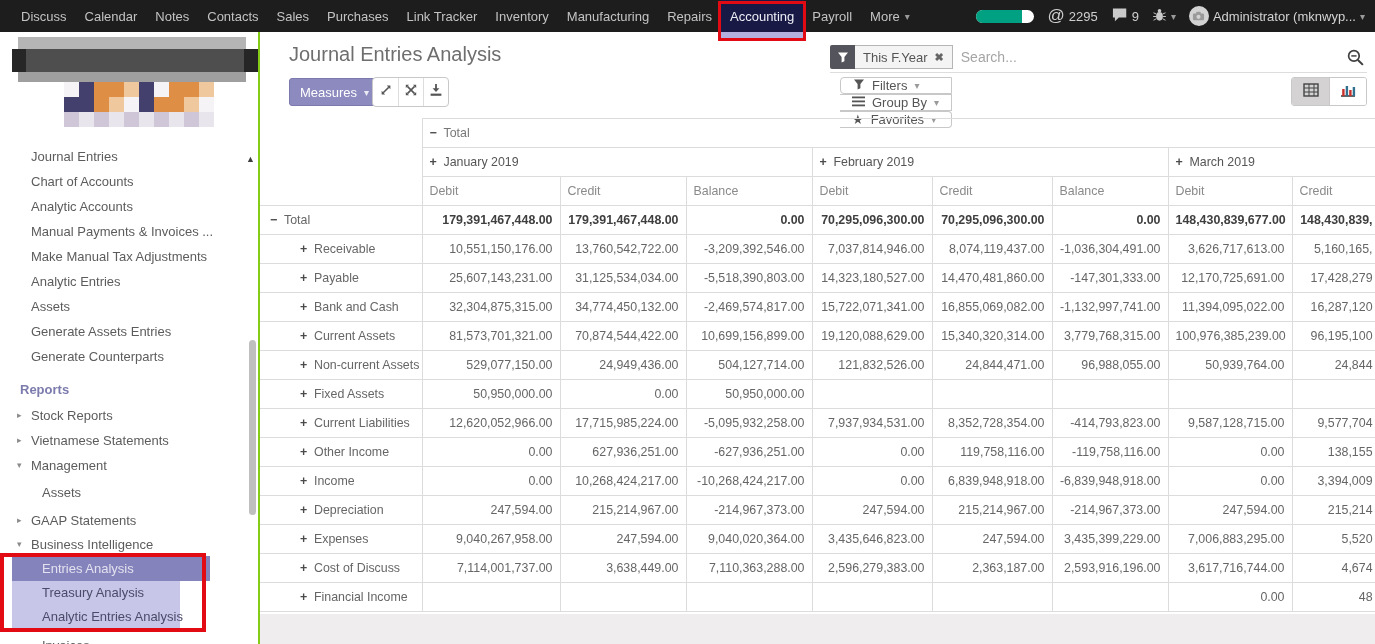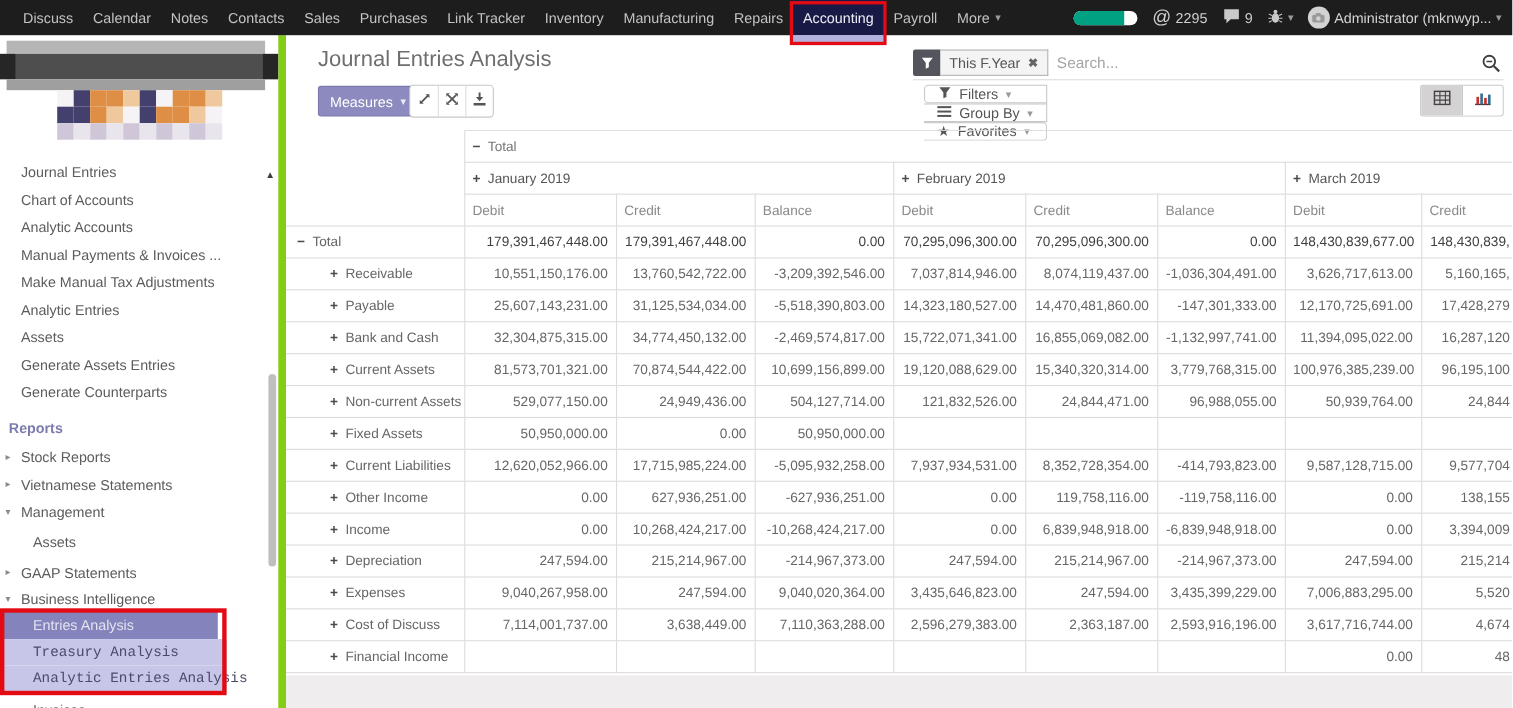--- a/index.html
+++ b/index.html
@@ -25,38 +25,38 @@
   .progress-fill{position:absolute;left:0;top:0;bottom:0;width:79%;background:var(--progress-teal);}
   .tray-group{display:flex;align-items:center;gap:4px;color:#cfcfcf;}
   .at-glyph{font-size:17px;color:#cfcfcf;}
   .tray-num{font-size:13px;color:#cfcfcf;}
   .avatar{width:20px;height:20px;border-radius:50%;background:#d3d3d3;display:flex;
           align-items:center;justify-content:center;overflow:hidden;}
   .user-label{font-size:13px;color:#d3d3d3;white-space:nowrap;}
 
   
   #sidebar{position:absolute;left:0;top:32px;width:260px;bottom:0;background:#fff;
-           border-right:7px solid #84cc16;overflow:hidden;font-size:13px;color:#5c5c5c;}
+           border-right:2px solid #84cc16;overflow:hidden;font-size:13px;color:#5c5c5c;padding-left:12px;}
   #logo-box{position:relative;height:112px;}
   .logo-bar1{position:absolute;left:6px;right:12px;top:5px;height:12px;background:#b5b5b5;}
   .logo-bar2{position:absolute;left:0;right:0;top:17px;height:23px;background:#4e4e4e;}
   .logo-bar2:before{content:"";position:absolute;left:0;top:0;bottom:0;width:14px;background:#262626;}
   .logo-bar2:after{content:"";position:absolute;right:0;top:0;bottom:0;width:14px;background:#262626;}
   .logo-bar3{position:absolute;left:6px;right:12px;top:40px;height:10px;background:#9f9f9f;}
   #mosaic{position:absolute;left:52px;top:50px;display:grid;grid-template-columns:repeat(10,15px);grid-auto-rows:15px;}
   .side-item{height:25px;line-height:25px;padding-left:19px;cursor:pointer;white-space:nowrap;}
   .section-header{height:26px;line-height:26px;padding-left:8px;margin-top:8px;
                   color:var(--section-purple);font-weight:bold;}
   .tree-item{height:25px;line-height:25px;padding-left:19px;position:relative;cursor:pointer;white-space:nowrap;}
   .tree-item.tall{height:23px;line-height:23px;}
   .tree-caret{position:absolute;left:5px;top:0;font-size:9px;color:#8b8b8b;}
   .tree-child{height:24px;line-height:24px;padding-left:30px;cursor:pointer;white-space:nowrap;}
   .tree-child.pad{height:30px;line-height:30px;}
   .tree-child.selected{background:var(--selected-bg);color:#e2e2f0;width:198px;height:25px;line-height:25px;}
-  .tree-child.highlighted{background:var(--highlight-bg);color:#4a4a6a;width:206px;font-family:Liberation Mono, monospace;}
+  .tree-child.highlighted{background:var(--highlight-bg);color:#4a4a6a;width:168px;}
   .tree-child.partial{margin-top:4px;height:25px;line-height:25px;}
   #sidebar-annotation{position:absolute;left:0;top:521px;width:206px;height:79px;
                       border:4px solid var(--annotation-red);pointer-events:none;z-index:5;}
   #side-scroll-up{position:absolute;right:3px;top:122px;font-size:9px;color:#3d3d3d;}
   #side-scroll-thumb{position:absolute;right:2px;top:308px;width:7px;height:175px;background:#bfbfbf;border-radius:4px;cursor:pointer;}
 
   
   #content{position:absolute;left:260px;top:32px;right:0;bottom:0;background:#fff;overflow:hidden;}
   #gray-bottom{position:absolute;left:0;right:0;top:582px;height:30px;background:#efeded;}
   #page-title{position:absolute;left:29px;top:11px;font-size:20px;color:#6e6e6e;}
@@ -97,21 +97,21 @@
   #pivot-wrap{position:absolute;left:0;top:86px;width:1115px;height:497px;overflow:hidden;}
   #pivot{border-collapse:collapse;table-layout:fixed;width:1152px;font-size:12.4px;color:#666;}
   #pivot th,#pivot td{border:1px solid #dcdcdc;height:29px;padding:0 7px;font-weight:normal;
       white-space:nowrap;overflow:hidden;}
   #pivot td{text-align:right;}
   #pivot td.last{padding-right:39px;}
   #pivot th{text-align:left;color:#777;cursor:pointer;}
   #pivot th.corner{border-top:none;border-left:none;background:#fff;cursor:default;}
   #pivot th.rowlabel{border-left:none;color:#666;}
   #pivot .exp{font-weight:bold;color:#4a4a4a;display:inline-block;width:14px;cursor:pointer;}
-  #pivot tr.total td{font-weight:normal;color:#3f3f3f;}
+  #pivot tr.total td{font-weight:bold;color:#3f3f3f;}
   #pivot th.mhead{color:#555;}
   #pivot th.measure{color:#8a8a8a;}
 </style>
 </head>
 <body>
 
 <div id="topnav">
   <div class="nav-item">
       <span>Discuss</span>
     </div>

